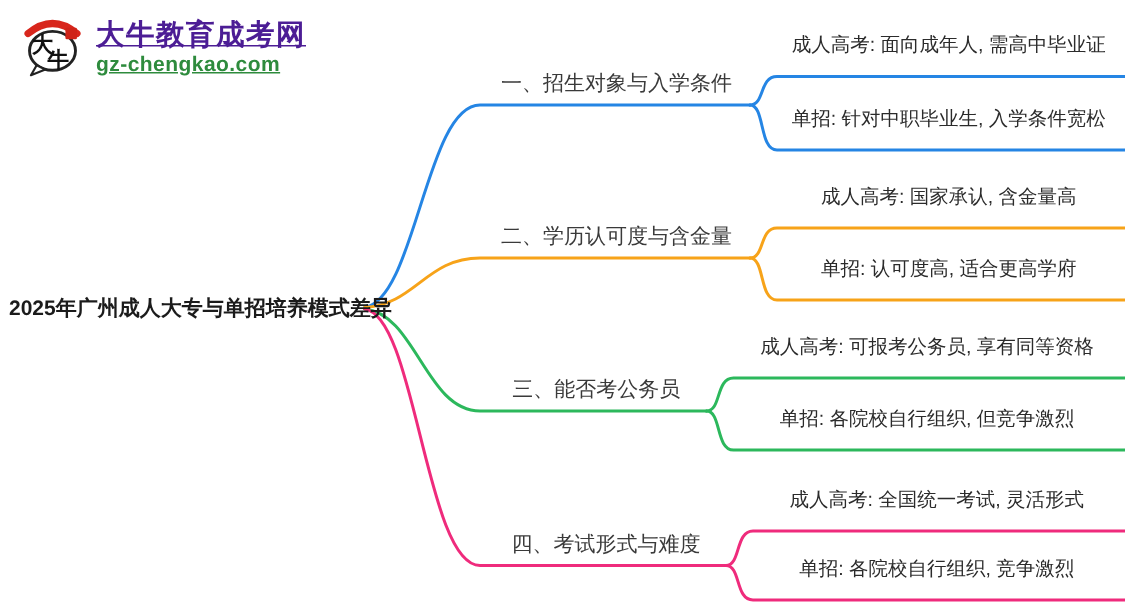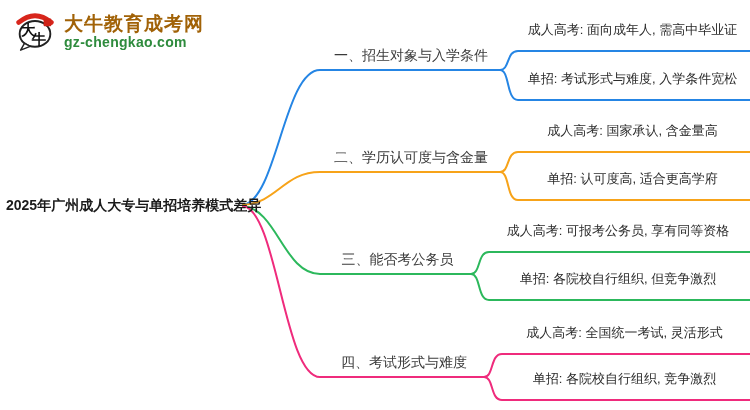--- a/index.html
+++ b/index.html
@@ -10,26 +10,26 @@
     background: #ffffff;
     overflow: hidden;
     font-family: "Liberation Sans", "DejaVu Sans", sans-serif;
   }
 
   
   .logo { position: absolute; left: 12px; top: 8px; display: flex; align-items: center; }
   .logo-icon { width: 46px; height: 46px; display: block; }
   .logo-text { margin-left: 6px; }
   .logo-title {
-    font-size: 19px; font-weight: 700; color: #a16207;
-    letter-spacing: 1px; line-height: 22px; white-space: nowrap;
+    font-size: 19px; font-weight: 700; color: #4c1d95;
+    letter-spacing: 1px; line-height: 22px; white-space: nowrap; text-decoration: underline;
   }
   .logo-domain {
     font-size: 14px; font-weight: 700; color: #2e8b3d;
-    line-height: 15px; letter-spacing: 0.3px;
+    line-height: 15px; letter-spacing: 0.3px; text-decoration: underline;
   }
 
   
   .links { position: absolute; left: 0; top: 0; width: 750px; height: 410px; }
   .links path { fill: none; stroke-width: 2; stroke-linecap: round; }
 
   
   .root-topic {
     position: absolute; left: 6px; top: 195px; height: 20px; line-height: 20px;
     font-size: 14px; font-weight: 700; color: #1b1b1b; white-space: nowrap;
@@ -99,21 +99,21 @@
   </svg>
 
   <div class="root-topic">2025年广州成人大专与单招培养模式差异</div>
 
   <div class="branch-label b1">一、招生对象与入学条件</div>
   <div class="branch-label b2">二、学历认可度与含金量</div>
   <div class="branch-label b4">四、考试形式与难度</div>
   <div class="branch-label b3">三、能否考公务员</div>
 
   <div class="leaf l1a">成人高考: 面向成年人, 需高中毕业证</div>
-  <div class="leaf l1b">单招: 考试形式与难度, 入学条件宽松</div>
+  <div class="leaf l1b">单招: 针对中职毕业生, 入学条件宽松</div>
   <div class="leaf l2a">成人高考: 国家承认, 含金量高</div>
   <div class="leaf l2b">单招: 认可度高, 适合更高学府</div>
   <div class="leaf l3a">成人高考: 可报考公务员, 享有同等资格</div>
   <div class="leaf l3b">单招: 各院校自行组织, 但竞争激烈</div>
   <div class="leaf l4a">成人高考: 全国统一考试, 灵活形式</div>
   <div class="leaf l4b">单招: 各院校自行组织, 竞争激烈</div>
 
 </div>
 
 </body></html>

